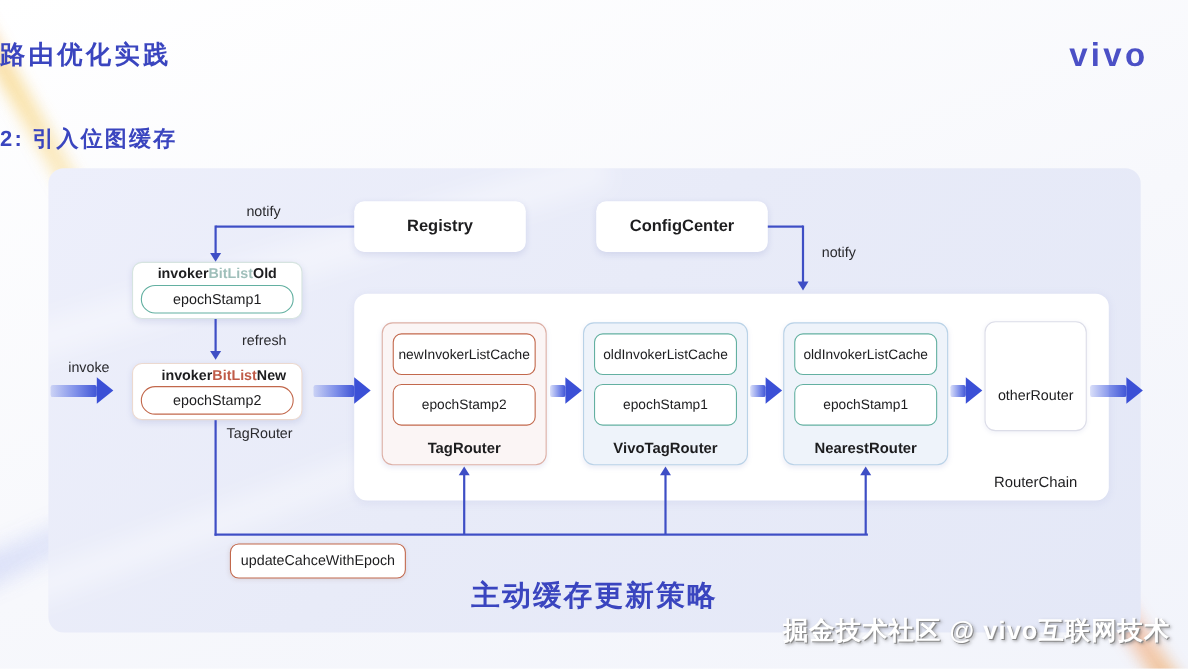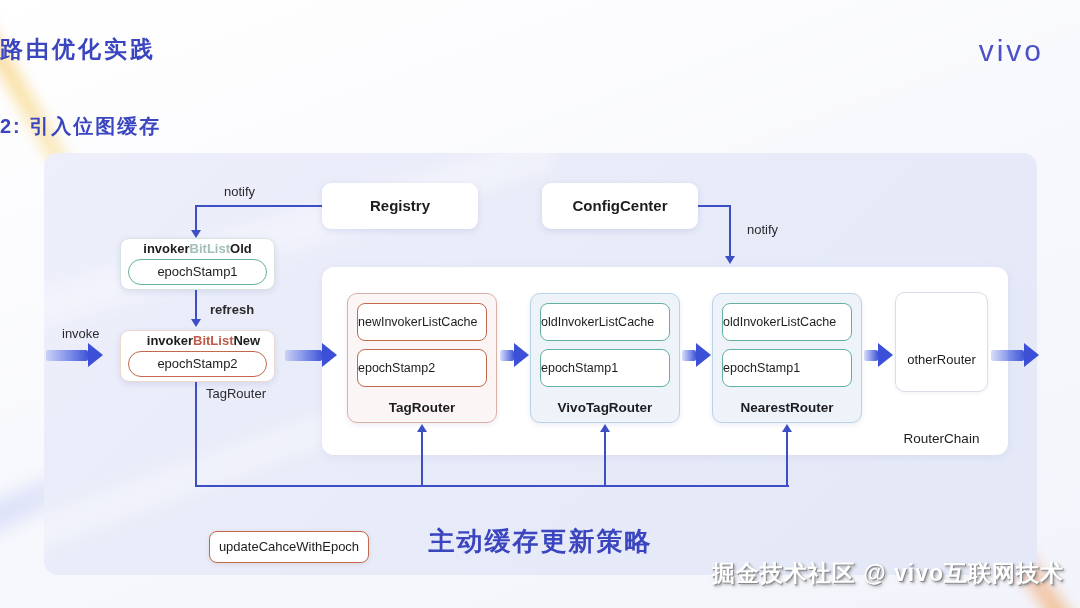--- a/index.html
+++ b/index.html
@@ -22,21 +22,21 @@
   .ribbon-tl{left:-38px;top:-26px;width:240px;height:17px;border-radius:12px;
     background:linear-gradient(90deg,#f6c2a8,#f8d98e 45%,#fbe9bb);transform:rotate(60deg);transform-origin:left top;}
   .ribbon-br{left:1002px;top:512px;width:170px;height:20px;border-radius:12px;
     background:linear-gradient(90deg,#f3b7c8,#f2bf97 55%,#edb362);transform:rotate(56deg);transform-origin:left top;}
   .ribbon-bl{left:-70px;top:470px;width:280px;height:26px;border-radius:14px;
     background:linear-gradient(90deg,rgba(167,180,240,.55),rgba(210,220,250,.25));transform:rotate(-24deg);filter:blur(10px);}
 
   
   .title{position:absolute;left:0;top:34px;width:100%;text-align:left;
     font-size:23px;font-weight:bold;color:var(--accent-blue);letter-spacing:3px;}
-  .logo{position:absolute;right:36px;top:34px;font-size:30px;font-weight:normal;color:#4b50c6;letter-spacing:3px;}
+  .logo{position:absolute;right:36px;top:34px;font-size:30px;font-weight:bold;color:#4b50c6;letter-spacing:3px;}
   .subtitle{position:absolute;left:0;top:113px;width:100%;text-align:left;
     font-size:20px;font-weight:bold;color:var(--accent-blue);letter-spacing:2px;}
 
   
   .panel{position:absolute;left:44px;top:153px;width:993px;height:422px;border-radius:14px;
     background:linear-gradient(135deg,#edeffb 0%,#e8ebf8 45%,#e4e8f7 100%);overflow:hidden;}
   .panel-streak{position:absolute;background:rgba(255,255,255,.35);filter:blur(9px);pointer-events:none;}
   .ps1{left:-80px;top:70px;width:600px;height:34px;transform:rotate(-17deg);}
   .ps2{left:-60px;top:290px;width:520px;height:30px;transform:rotate(-20deg);}
 
@@ -55,34 +55,34 @@
   .gb-new{border:1px solid #ecd9cf;padding-left:12px;}
 
   
   .chain-panel{position:absolute;left:322px;top:267px;width:686px;height:188px;background:#fff;border-radius:12px;
     box-shadow:0 2px 8px rgba(120,130,200,.12);}
 
   .router{position:absolute;top:293px;width:150px;height:130px;border-radius:10px;box-shadow:0 2px 5px rgba(120,130,190,.14);}
   .router-red{background:#fbf5f5;border:1px solid #ddb0a6;}
   .router-blue{background:#eef3fa;border:1px solid #b9d2e7;}
   .router .cell{position:absolute;left:9px;width:130px;height:38px;line-height:36px;background:#fff;border-radius:8px;
-    text-align:left;font-size:12.5px;color:var(--ink);}
+    text-align:center;font-size:12.5px;color:var(--ink);}
   .router .cell.c1{top:9px;}
   .router .cell.c2{top:55px;}
   .cell-red{border:1.3px solid var(--red-border);}
   .cell-teal{border:1.3px solid var(--teal-border);}
   .router .rlabel{position:absolute;bottom:7px;width:100%;text-align:center;font-size:13.5px;font-weight:bold;color:var(--ink);}
 
   .other-router{position:absolute;left:895px;top:292px;width:93px;height:100px;background:#fff;border:1px solid #dcdde8;
     border-radius:10px;text-align:center;line-height:134px;font-size:13px;color:var(--ink);box-shadow:0 1px 4px rgba(120,130,190,.1);}
   .chain-label{position:absolute;left:895px;top:431px;width:93px;text-align:center;font-size:13.5px;color:var(--ink);}
 
   .update-box{position:absolute;left:209px;top:494px;width:160px;height:32px;line-height:30px;background:#fff;
     border:1.5px solid var(--red-border);border-radius:8px;text-align:center;font-size:13px;color:var(--ink);
-    box-shadow:0 1px 4px rgba(150,100,90,.15);margin-top:37px;}
+    box-shadow:0 1px 4px rgba(150,100,90,.15);}
 
   .strategy{position:absolute;left:44px;top:524px;width:993px;text-align:center;font-size:26px;font-weight:bold;
     color:var(--accent-blue);letter-spacing:2px;}
 
   
   .line{position:absolute;background:var(--arrow-blue);}
   .ah{position:absolute;width:0;height:0;}
   .ah-down{border-left:5px solid transparent;border-right:5px solid transparent;border-top:8px solid var(--arrow-blue);}
   .ah-up{border-left:5px solid transparent;border-right:5px solid transparent;border-bottom:8px solid var(--arrow-blue);}
 
@@ -136,21 +136,21 @@
     <div class="ta-head"></div>
   </div>
 
   <div class="group-box gb-old" style="left:120px;top:238px;">
     <div class="gtitle"><span>invoker</span><span class="teal">BitList</span><span>Old</span></div>
     <div class="stamp-pill border-teal">epochStamp1</div>
   </div>
 
   <div class="line" style="left:195px;top:290px;width:2px;height:30px;"></div>
   <div class="ah ah-down" style="left:191px;top:319px;"></div>
-  <div class="edge-label" style="left:210px;top:302px;font-weight:bold;">refresh</div>
+  <div class="edge-label" style="left:220px;top:302px;">refresh</div>
 
   <div class="group-box gb-new" style="left:120px;top:330px;">
     <div class="gtitle"><span>invoker</span><span class="red">BitList</span><span>New</span></div>
     <div class="stamp-pill border-red">epochStamp2</div>
   </div>
 
   <div class="edge-label" style="left:206px;top:386px;">TagRouter</div>
   <div class="line" style="left:195px;top:382px;width:2px;height:105px;"></div>
 
   <div class="thick-arrow" style="left:285px;top:343px;width:52px;z-index:3;">

